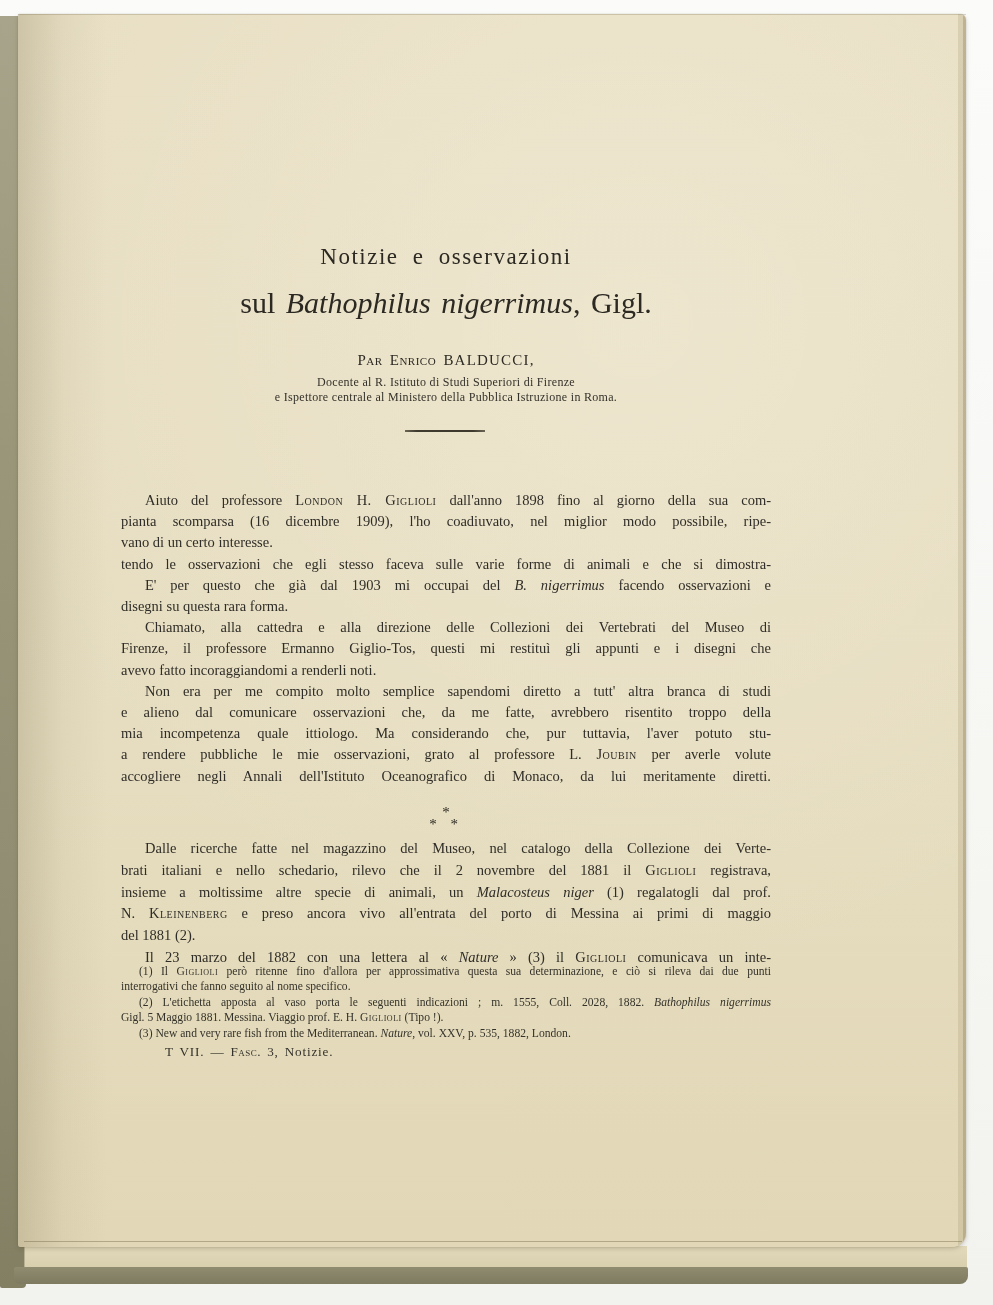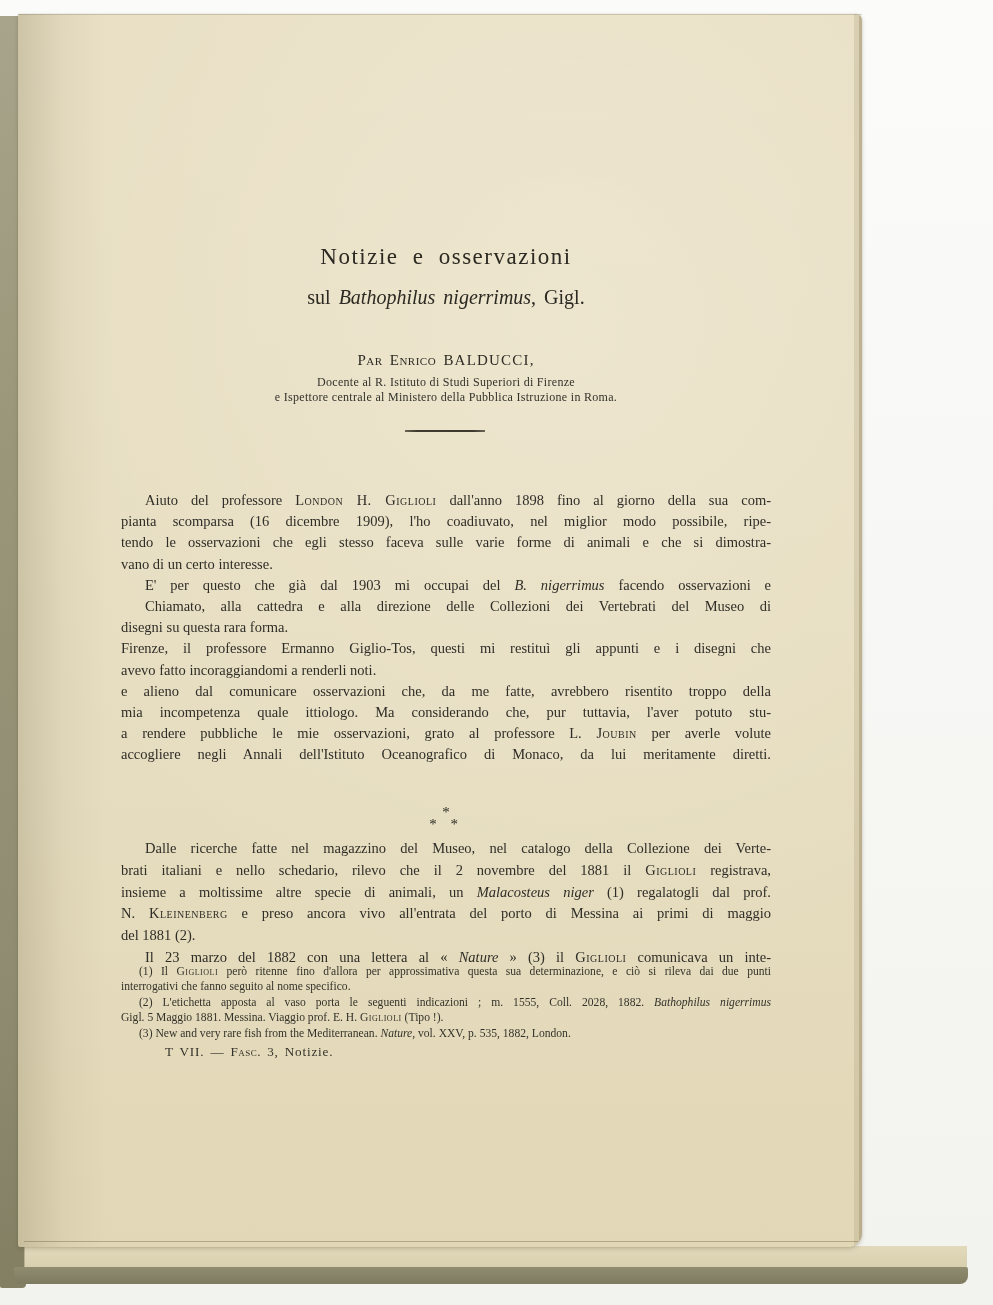--- a/index.html
+++ b/index.html
@@ -19,34 +19,34 @@
     position:absolute;left:24px;top:1246px;width:942px;height:22px;
     background:linear-gradient(180deg,#e3dabc,#d8cfae);
     border-left:1px solid #b9b093;
   }
   .blockedge{
     position:absolute;left:14px;top:1267px;width:954px;height:17px;
     background:linear-gradient(180deg,#8f8c70,#7d7a5f);
     border-radius:2px 2px 8px 6px;
   }
   .paper{
-    position:absolute;left:18px;top:14px;width:844px;height:1233px;
+    position:absolute;left:18px;top:14px;width:948px;height:1233px;
     background:
       linear-gradient(270deg, rgba(146,131,92,.50) 0 3px, rgba(146,131,92,.20) 3px 8px, rgba(146,131,92,0) 8px 16px),
       linear-gradient(90deg, rgba(110,98,66,.22) 0, rgba(110,98,66,.06) 45px, rgba(110,98,66,0) 90px),
       radial-gradient(120% 90% at 65% 25%, rgba(255,252,240,.25), rgba(255,252,240,0) 60%),
       linear-gradient(180deg,#e8dfc4 0,#e6ddc0 60%,#e2d8b7 100%);
     border-radius:2px 6px 14px 2px;
     box-shadow:0 2px 4px rgba(90,80,50,.25), 0 0 1px rgba(60,50,20,.4);
   }
   .paper::before{content:"";position:absolute;top:0;left:0;right:0;height:1px;background:rgba(90,80,50,.22);}
   .paper::after{content:"";position:absolute;left:6px;right:4px;bottom:5px;height:1px;background:rgba(110,95,60,.40);}
   .abs{position:absolute;left:103px;width:650px;}
   .title1{top:230px;font-size:23px;text-align:center;word-spacing:7px;letter-spacing:1.5px;color:#2b2922;}
-  .title2{top:272px;font-size:20px;text-align:center;word-spacing:3px;color:#2b2922;}
+  .title2{top:272px;font-size:30px;text-align:center;word-spacing:3px;color:#2b2922;}
   .byline{top:338px;font-size:15px;text-align:center;letter-spacing:1.2px;word-spacing:3px;color:#2d2b24;}
   .affil{top:361px;font-size:12px;line-height:15px;text-align:center;letter-spacing:.3px;color:#33312a;}
   .rule{position:absolute;left:387px;top:416px;width:80px;height:2px;
         background:linear-gradient(90deg,#6b6554,#3e3a2e 15%,#3e3a2e 85%,#6b6554);}
   .bodytext{font-size:14.5px;}
   .intro{top:476px;line-height:21.2px;}
   .ast{top:792px;text-align:center;font-size:15px;color:#2b2922;}
   .ast .a1{display:block;line-height:12px;}
   .ast .a2{display:block;line-height:12px;letter-spacing:5px;}
   .block2{top:824px;line-height:21.8px;}
@@ -74,27 +74,28 @@
   <div class="abs byline"><span class="sc">Par Enrico </span><span>BALDUCCI,</span></div>
   <div class="abs affil">
     <div>Docente al R. Istituto di Studi Superiori di Firenze</div>
     <div>e Ispettore centrale al Ministero della Pubblica Istruzione in Roma.</div>
   </div>
   <div class="rule"></div>
 
   <div class="abs bodytext intro">
       <div class="line indent"><span>Aiuto del professore </span><span class="sc">London H. Giglioli</span><span> dall'anno 1898 fino al giorno della sua com-</span></div>
       <div class="line"><span>pianta scomparsa (16 dicembre 1909), l'ho coadiuvato, nel miglior modo possibile, ripe-</span></div>
+      <div class="line last"><span>vano di un certo interesse.</span></div>
       <div class="line"><span>tendo le osservazioni che egli stesso faceva sulle varie forme di animali e che si dimostra-</span></div>
-      <div class="line last"><span>vano di un certo interesse.</span></div>
       <div class="line indent"><span>E' per questo che già dal 1903 mi occupai del </span><span class="it">B. nigerrimus</span><span> facendo osservazioni e</span></div>
+      <div class="line last"><span>disegni su questa rara forma.</span></div>
       <div class="line indent"><span>Chiamato, alla cattedra e alla direzione delle Collezioni dei Vertebrati del Museo di</span></div>
-      <div class="line last"><span>disegni su questa rara forma.</span></div>
       <div class="line"><span>Firenze, il professore Ermanno Giglio-Tos, questi mi restituì gli appunti e i disegni che</span></div>
       <div class="line last"><span>avevo fatto incoraggiandomi a renderli noti.</span></div>
+      <div class="line indent"><span>Non era per me compito molto semplice sapendomi diretto a tutt' altra branca di studi</span></div>
       <div class="line"><span>e alieno dal comunicare osservazioni che, da me fatte, avrebbero risentito troppo della</span></div>
       <div class="line"><span>mia incompetenza quale ittiologo. Ma considerando che, pur tuttavia, l'aver potuto stu-</span></div>
       <div class="line"><span>a rendere pubbliche le mie osservazioni, grato al professore L. </span><span class="sc">Joubin</span><span> per averle volute</span></div>
       <div class="line"><span>accogliere negli Annali dell'Istituto Oceanografico di Monaco, da lui meritamente diretti.</span></div>
     </div>
 
   <div class="abs ast">
     <span class="a1">*</span>
     <span class="a2">* *</span>
   </div>

